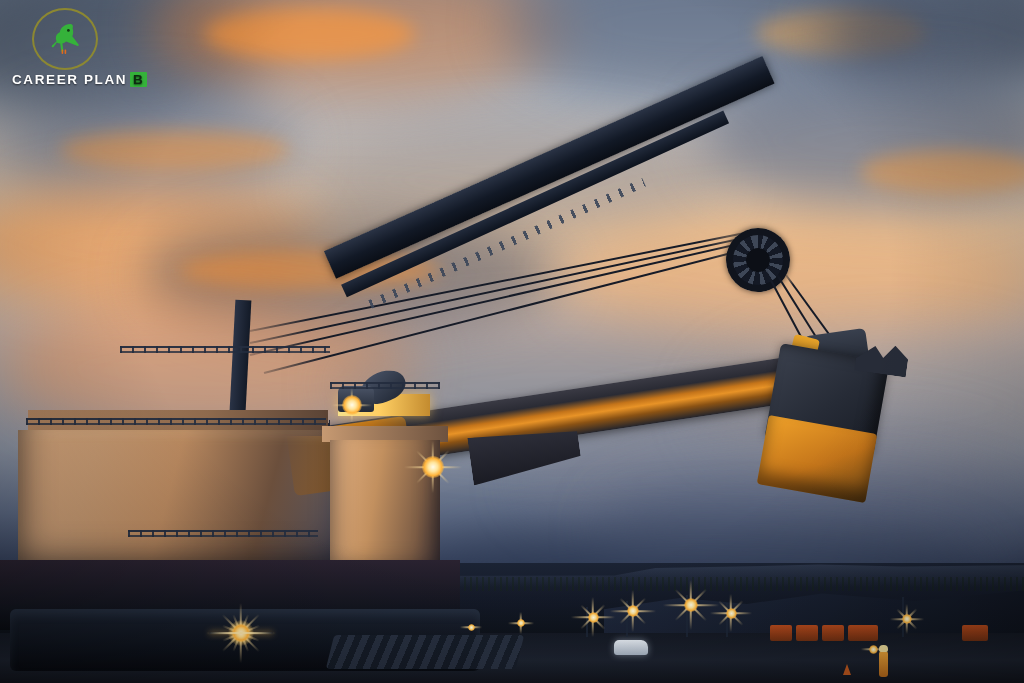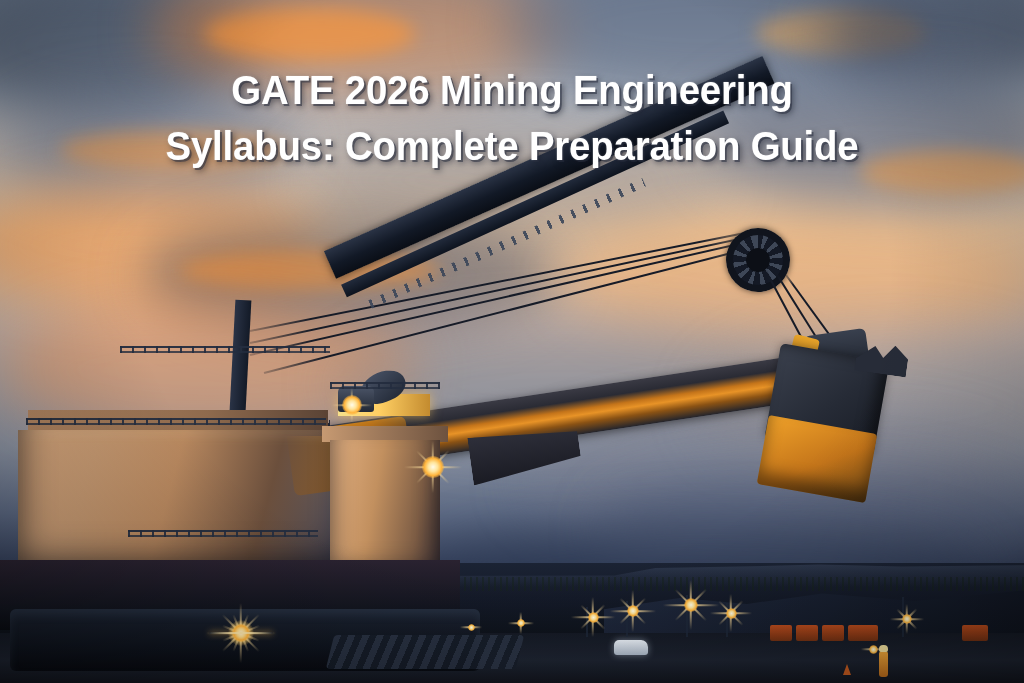--- a/index.html
+++ b/index.html
@@ -509,19 +509,29 @@
     <div class="ray" style="--r:28px; transform:translate(-50%,-50%) rotate(135deg);"></div>
     <div class="core" style="--c:10px;"></div>
   </div>
   <div class="lamp" style="left:872px; top:648px;">
     <div class="ray" style="--r:24px; transform:translate(-50%,-50%) rotate(0deg);"></div>
     <div class="core" style="--c:9px;"></div>
   </div>
 
   <div class="vignette"></div>
 
-
-  <div class="headline">
-    <span class="hl-line">GATE 2026 Mining Engineering</span>
-    <span class="hl-line">Syllabus: Complete Preparation Guide</span>
-  </div>
+  <div class="logo">
+    <div class="logo-ring"></div>
+    <div class="logo-bird">
+      <svg viewBox="0 0 42 42" width="42" height="42" aria-hidden="true">
+        <path d="M26 6c-5.2 0-9.4 3.6-10.2 8.3-2.3 1-4 3.2-4 5.9 0 1.1.3 2.2.8 3.1L8 27.6c-.5.5-.4 1.3.2 1.6.6.3 1.3.1 1.6-.4l3-4.4c1 .7 2.1 1.1 3.4 1.2l1 7.3c.1.6.6 1 1.2 1 .7-.1 1.1-.7 1-1.3l-1-7.1c1.4-.3 2.7-1 3.7-2l11.5 4.4c.8.3 1.5-.6 1-1.3l-6.3-8.3c.6-1.3.9-2.7.9-4.2 0-1.3-.2-2.5-.6-3.6C29.6 7.1 28 6 26 6z" fill="#35b23a"></path>
+        <circle cx="24.4" cy="12.4" r="1.4" fill="#123a14"></circle>
+        <rect x="17.6" y="31.4" width="1.6" height="4.6" rx=".7" fill="#e06a1e"></rect>
+        <rect x="20.6" y="31.4" width="1.6" height="4.6" rx=".7" fill="#e06a1e"></rect>
+      </svg>
+    </div>
+    <div class="logo-text">
+      <span>CAREER PLAN</span><span class="logo-b">B</span>
+    </div>
+  </div>
+
 
 </div>
 
 </body></html>

